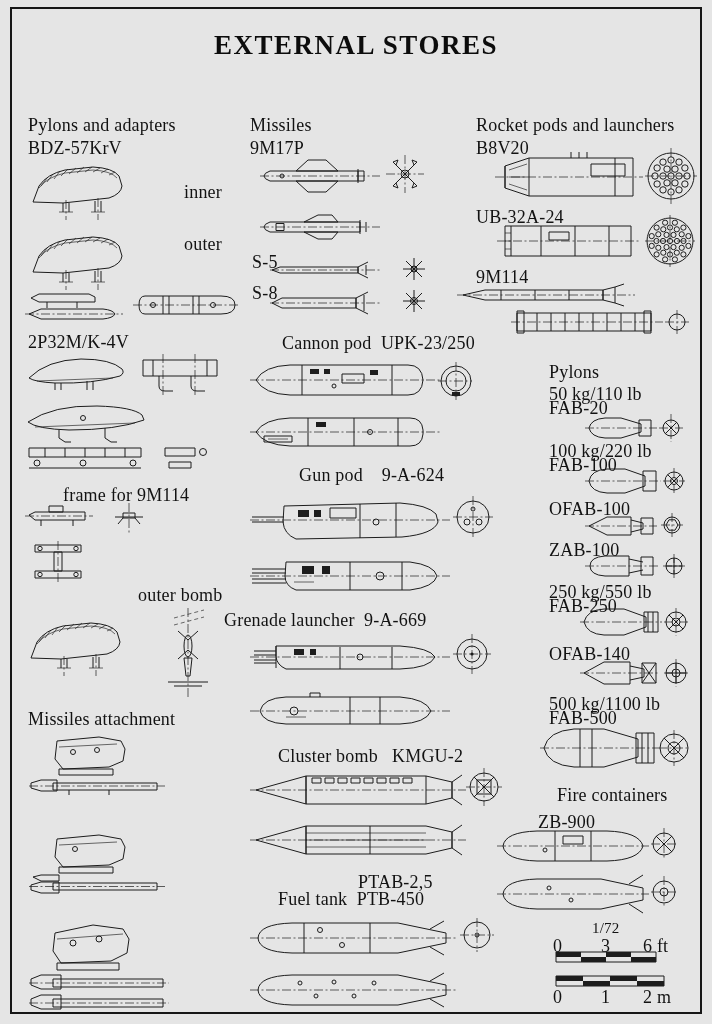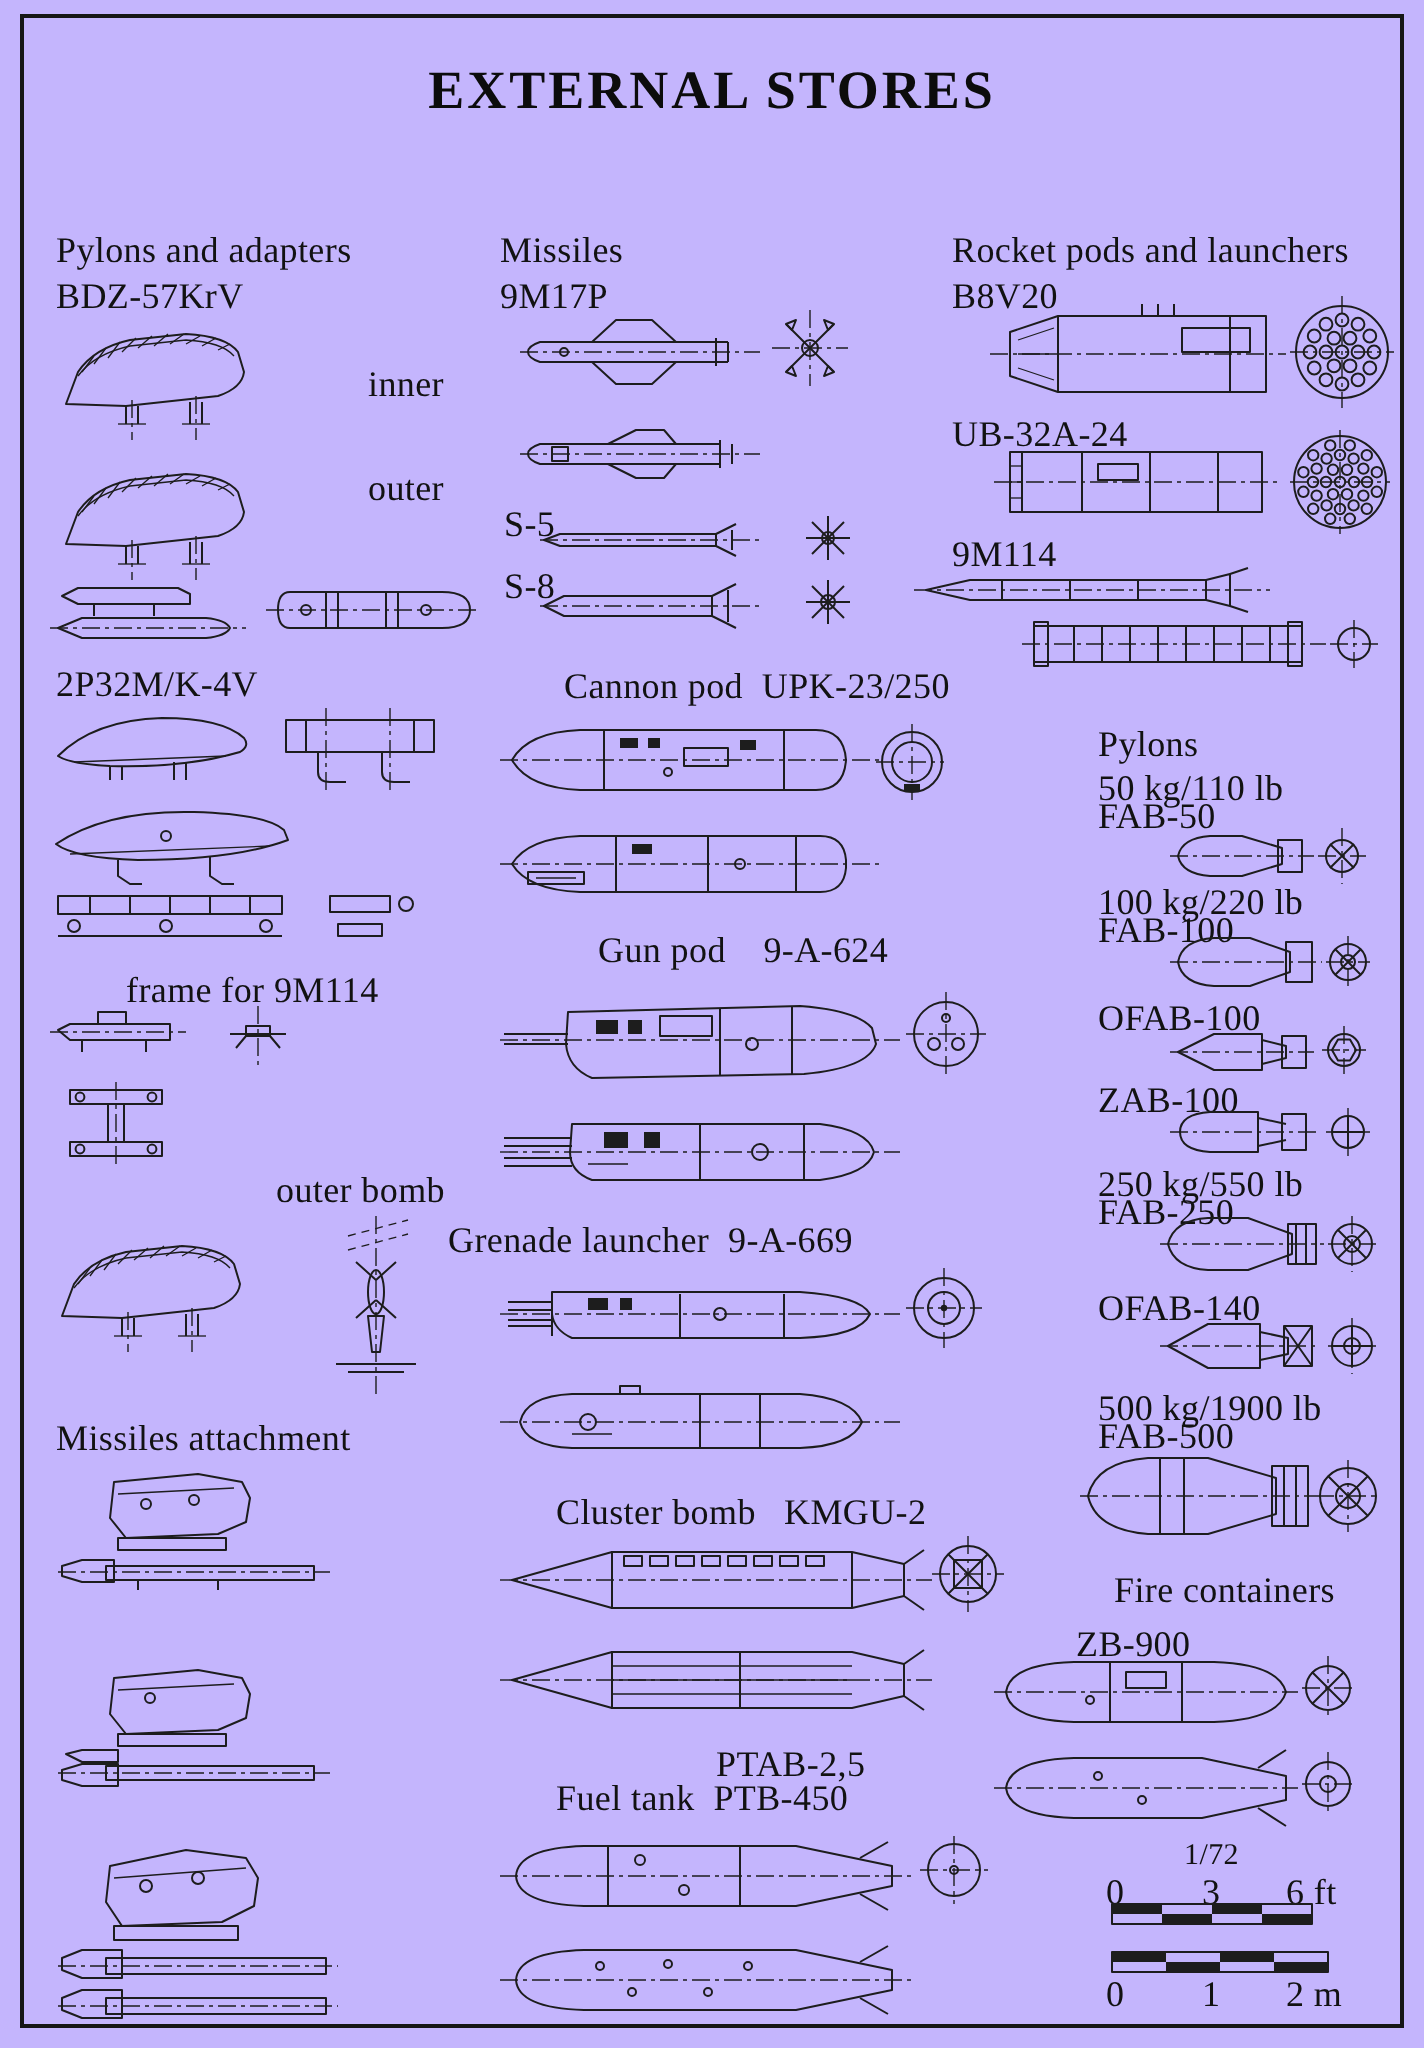--- a/index.html
+++ b/index.html
@@ -1,18 +1,18 @@
 <!DOCTYPE html>
 <html><head>
 <meta charset="utf-8">
 <style>
   *{margin:0;padding:0;box-sizing:border-box}
   html,body{width:712px;height:1024px}
   body{background:#cfccc6;font-family:"Liberation Serif",serif}
-  .page{position:relative;width:712px;height:1024px;background:#c4b5fd;overflow:hidden}
+  .page{position:relative;width:712px;height:1024px;background:#e5e5e5;overflow:hidden}
   .frame{position:absolute;left:10px;top:7px;width:692px;height:1007px;border:2px solid #161616;pointer-events:none}
   .title{position:absolute;left:0;right:0;top:30px;text-align:center;font-weight:bold;font-size:27px;letter-spacing:1.5px;color:#0c0c0c}
   .lbl{position:absolute;font-size:18px;line-height:1.1;color:#121212;white-space:pre;letter-spacing:.2px}
   .ratio{font-size:15px}
   .fig{position:absolute}
   .fig .s{stroke:#1d1d1d;stroke-width:1;fill:none;stroke-linejoin:round}
   .fig .f{fill:#1d1d1d;stroke:none}
   .fig .c{stroke:#1d1d1d;stroke-width:.7;fill:none;stroke-dasharray:9 2.5 2 2.5}
   .fig .h{stroke:#1d1d1d;stroke-width:.65;fill:none}
 </style>
@@ -42,29 +42,29 @@
   <span class="lbl" style="left:278px;top:747px">Cluster bomb   KMGU-2</span>
   <span class="lbl" style="left:358px;top:873px">PTAB-2,5</span>
   <span class="lbl" style="left:278px;top:890px">Fuel tank  PTB-450</span>
 
   <span class="lbl" style="left:476px;top:116px">Rocket pods and launchers</span>
   <span class="lbl" style="left:476px;top:139px">B8V20</span>
   <span class="lbl" style="left:476px;top:208px">UB-32A-24</span>
   <span class="lbl" style="left:476px;top:268px">9M114</span>
   <span class="lbl" style="left:549px;top:363px">Pylons</span>
   <span class="lbl" style="left:549px;top:385px">50 kg/110 lb</span>
-  <span class="lbl" style="left:549px;top:399px">FAB-50</span>
+  <span class="lbl" style="left:549px;top:399px">FAB-20</span>
   <span class="lbl" style="left:549px;top:442px">100 kg/220 lb</span>
   <span class="lbl" style="left:549px;top:456px">FAB-100</span>
   <span class="lbl" style="left:549px;top:500px">OFAB-100</span>
   <span class="lbl" style="left:549px;top:541px">ZAB-100</span>
   <span class="lbl" style="left:549px;top:583px">250 kg/550 lb</span>
   <span class="lbl" style="left:549px;top:597px">FAB-250</span>
   <span class="lbl" style="left:549px;top:645px">OFAB-140</span>
-  <span class="lbl" style="left:549px;top:695px">500 kg/1900 lb</span>
+  <span class="lbl" style="left:549px;top:695px">500 kg/1100 lb</span>
   <span class="lbl" style="left:549px;top:709px">FAB-500</span>
   <span class="lbl" style="left:557px;top:786px">Fire containers</span>
   <span class="lbl" style="left:538px;top:813px">ZB-900</span>
   <span class="lbl ratio" style="left:592px;top:920px">1/72</span>
   <span class="lbl" style="left:553px;top:937px">0</span>
   <span class="lbl" style="left:601px;top:937px">3</span>
   <span class="lbl" style="left:643px;top:937px">6 ft</span>
   <span class="lbl" style="left:553px;top:988px">0</span>
   <span class="lbl" style="left:601px;top:988px">1</span>
   <span class="lbl" style="left:643px;top:988px">2 m</span>

